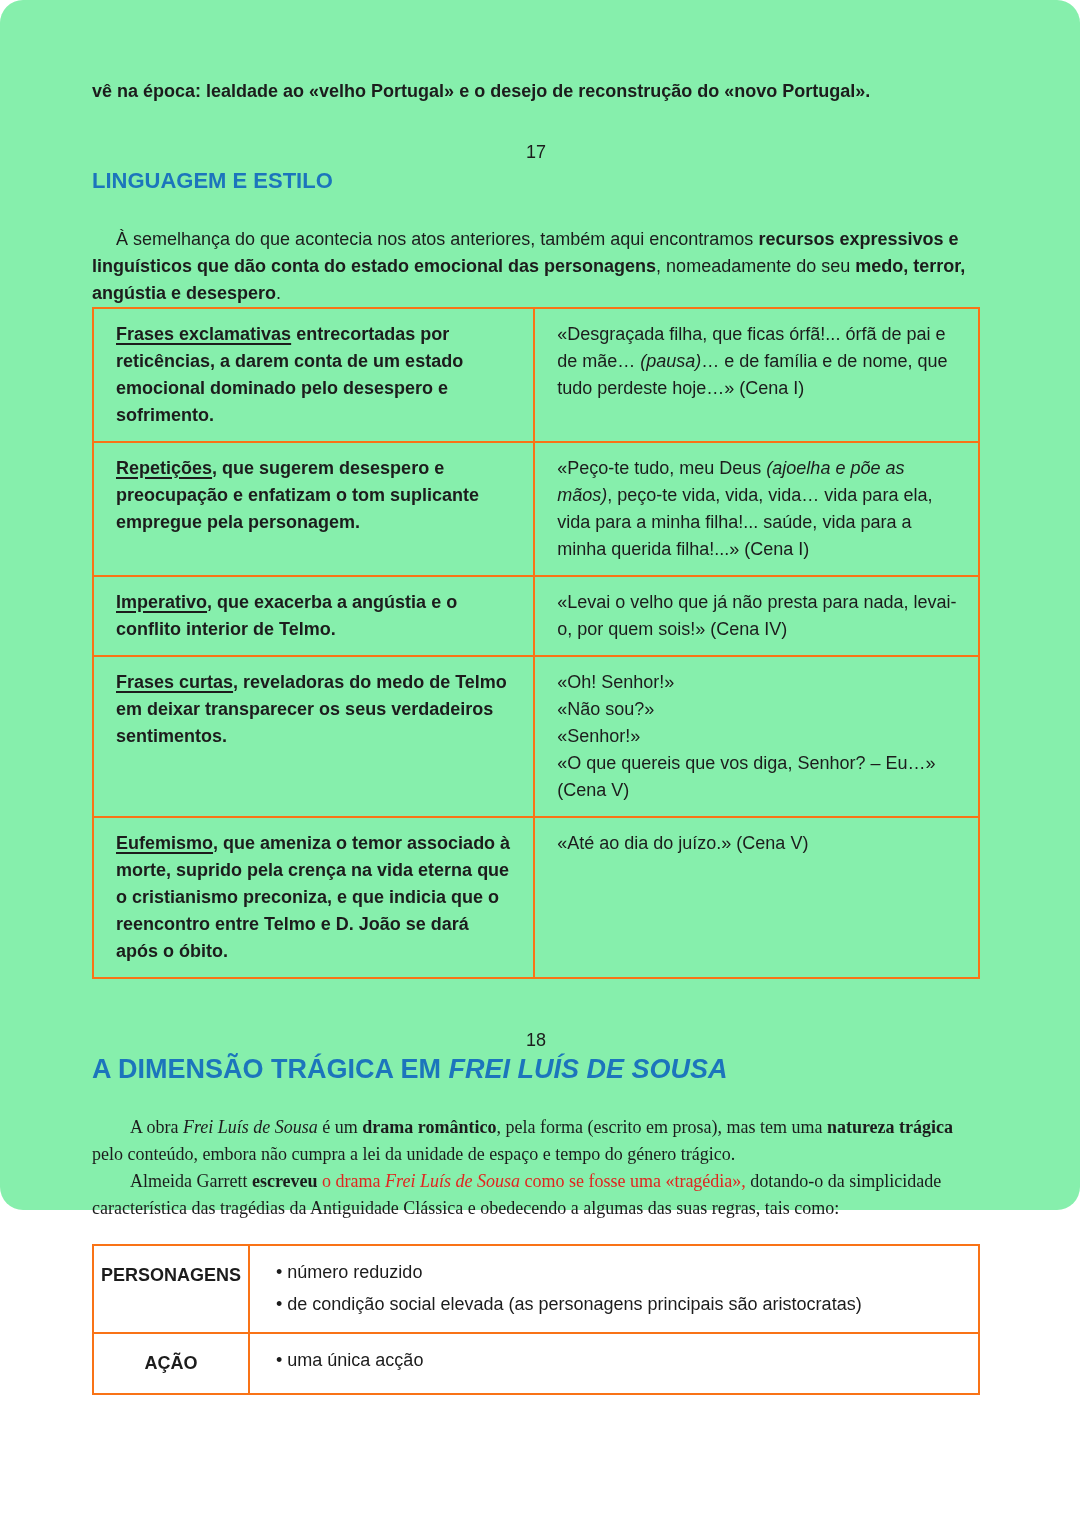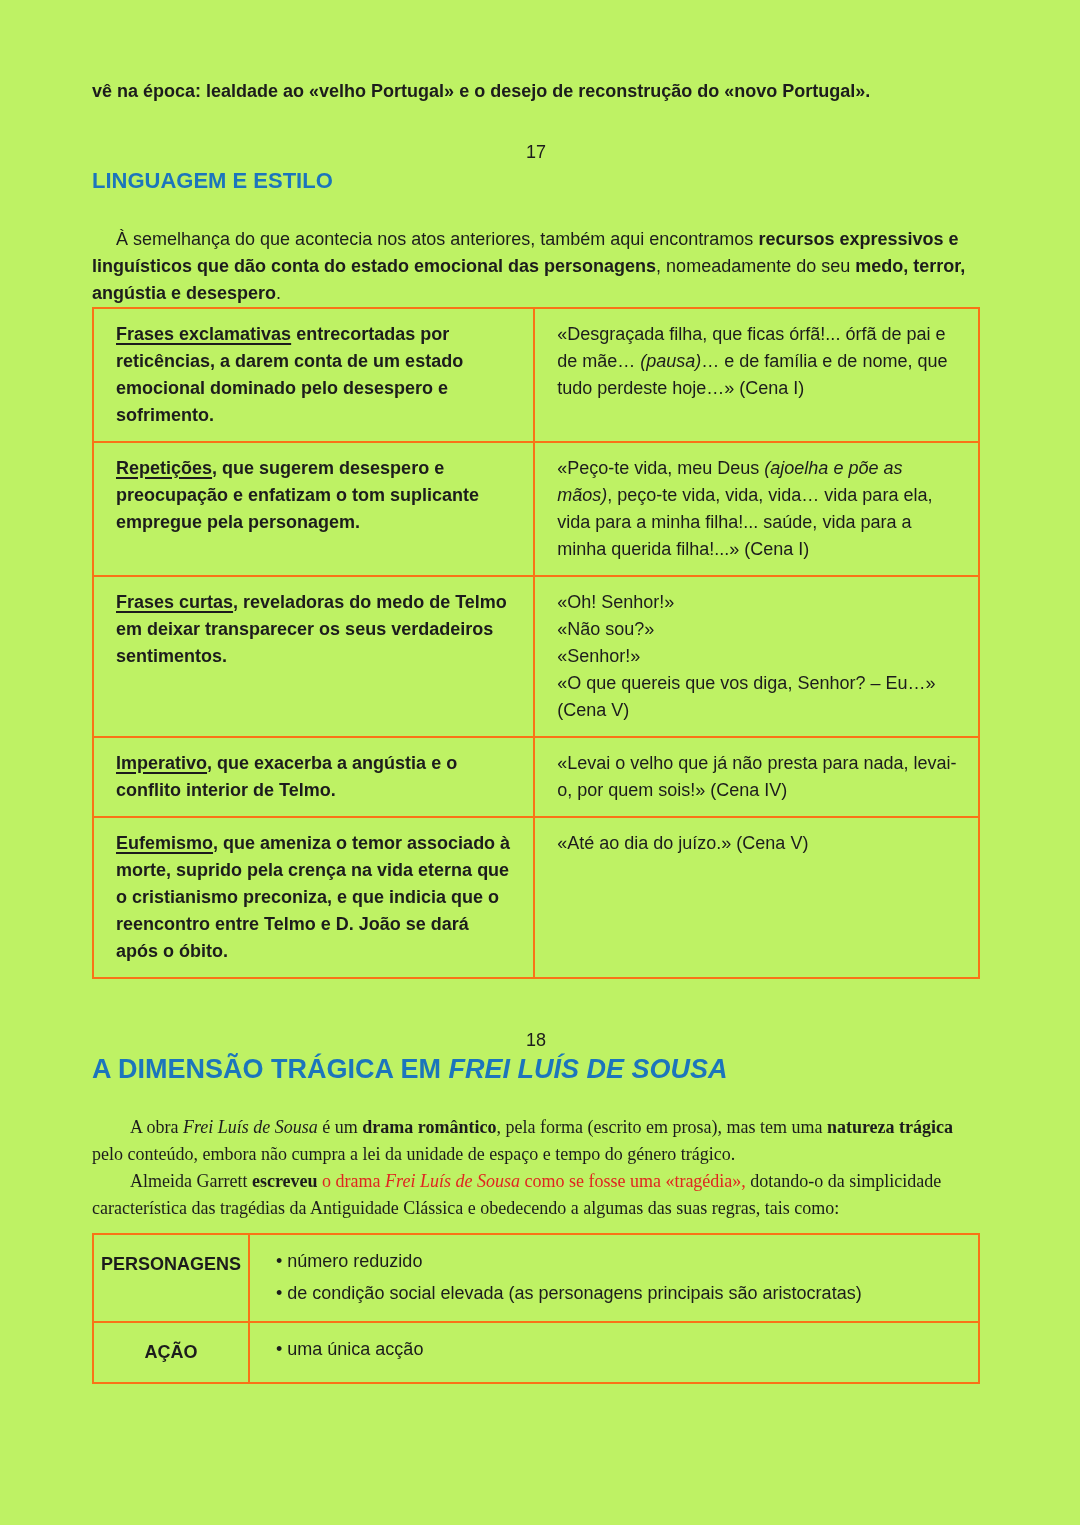--- a/index.html
+++ b/index.html
@@ -6,23 +6,24 @@
   html, body { background: #ffffff; }
   body {
     width: 1080px;
     height: 1525px;
     font-family: "Liberation Sans", sans-serif;
     color: #1c1c1c;
     overflow: hidden;
   }
   .page {
     width: 1080px;
-    height: 1525px;
+    height: 1210px;
     padding: 78px 100px 40px 92px;
-    background: #bef264;
+    background: #86efac;
+    border-radius: 23px;
   }
   p, td, div { font-size: 18px; line-height: 27px; }
   b { font-weight: bold; }
   i { font-style: italic; }
   u {
     text-decoration: underline;
     text-decoration-thickness: 2px;
     text-underline-offset: 3px;
   }
   .top-line { font-weight: bold; }
@@ -46,21 +47,21 @@
     border-collapse: collapse;
     table-layout: fixed;
   }
   .tbl1 td, .tbl2 td {
     border: 2px solid #f97316;
     vertical-align: top;
     padding: 12px 20px 12px 22px;
   }
   .tbl1 .cell-left { width: 49.8%; font-weight: bold; }
   .tbl1 .cell-right { width: 50.2%; margin-left: 27px; }
-  .tbl2 { margin-top: 11px; }
+  .tbl2 { margin-top: 22px; }
   .tbl2 .cell-label {
     width: 156px;
     text-align: center;
     font-weight: bold;
     padding: 16px 6px;
   }
   .tbl2 .cell-items { padding: 10px 20px 12px 26px; }
   .bullet-item { line-height: 32px; }
   .bullet-item::before { content: "\2022\00a0"; }
 </style>
@@ -78,34 +79,34 @@
   <p class="para indent-sm"><span>À semelhança do que acontecia nos atos anteriores, também aqui encontramos </span><b>recursos expressivos e linguísticos que dão conta do estado emocional das personagens</b><span>, nomeadamente do seu </span><b>medo, terror, angústia e desespero</b><span>.</span></p>
 
   <table class="tbl1">
     <tbody>
         <tr>
       <td class="cell-left"><u>Frases exclamativas</u><span> entrecortadas por reticências, a darem conta de um estado emocional dominado pelo desespero e sofrimento.</span></td>
       <td class="cell-right"><span>«Desgraçada filha, que ficas órfã!... órfã de pai e de mãe… </span><i>(pausa)</i><span>… e de família e de nome, que tudo perdeste hoje…» (Cena I)</span></td>
     </tr>
     <tr>
       <td class="cell-left"><u>Repetições</u><span>, que sugerem desespero e preocupação e enfatizam o tom suplicante empregue pela personagem.</span></td>
-      <td class="cell-right"><span>«Peço-te vida, meu Deus </span><i>(ajoelha e põe as mãos)</i><span>, peço-te vida, vida, vida… vida para ela, vida para a minha filha!... saúde, vida para a minha querida filha!...» (Cena I)</span></td>
+      <td class="cell-right"><span>«Peço-te tudo, meu Deus </span><i>(ajoelha e põe as mãos)</i><span>, peço-te vida, vida, vida… vida para ela, vida para a minha filha!... saúde, vida para a minha querida filha!...» (Cena I)</span></td>
+    </tr>
+    <tr>
+      <td class="cell-left"><u>Imperativo</u><span>, que exacerba a angústia e o conflito interior de Telmo.</span></td>
+      <td class="cell-right"><span>«Levai o velho que já não presta para nada, levai-o, por quem sois!» (Cena IV)</span></td>
     </tr>
     <tr>
       <td class="cell-left"><u>Frases curtas</u><span>, reveladoras do medo de Telmo em deixar transparecer os seus verdadeiros sentimentos.</span></td>
       <td class="cell-right">
         <div>«Oh! Senhor!»</div>
         <div>«Não sou?»</div>
         <div>«Senhor!»</div>
         <div>«O que quereis que vos diga, Senhor? – Eu…» (Cena V)</div>
       </td>
-    </tr>
-    <tr>
-      <td class="cell-left"><u>Imperativo</u><span>, que exacerba a angústia e o conflito interior de Telmo.</span></td>
-      <td class="cell-right"><span>«Levai o velho que já não presta para nada, levai-o, por quem sois!» (Cena IV)</span></td>
     </tr>
     <tr>
       <td class="cell-left"><u>Eufemismo</u><span>, que ameniza o temor associado à morte, suprido pela crença na vida eterna que o cristianismo preconiza, e que indicia que o reencontro entre Telmo e D. João se dará após o óbito.</span></td>
       <td class="cell-right"><span>«Até ao dia do juízo.» (Cena V)</span></td>
     </tr>
   </tbody>
     </table>
 
   <div class="pagenum pagenum-2">18</div>
 

